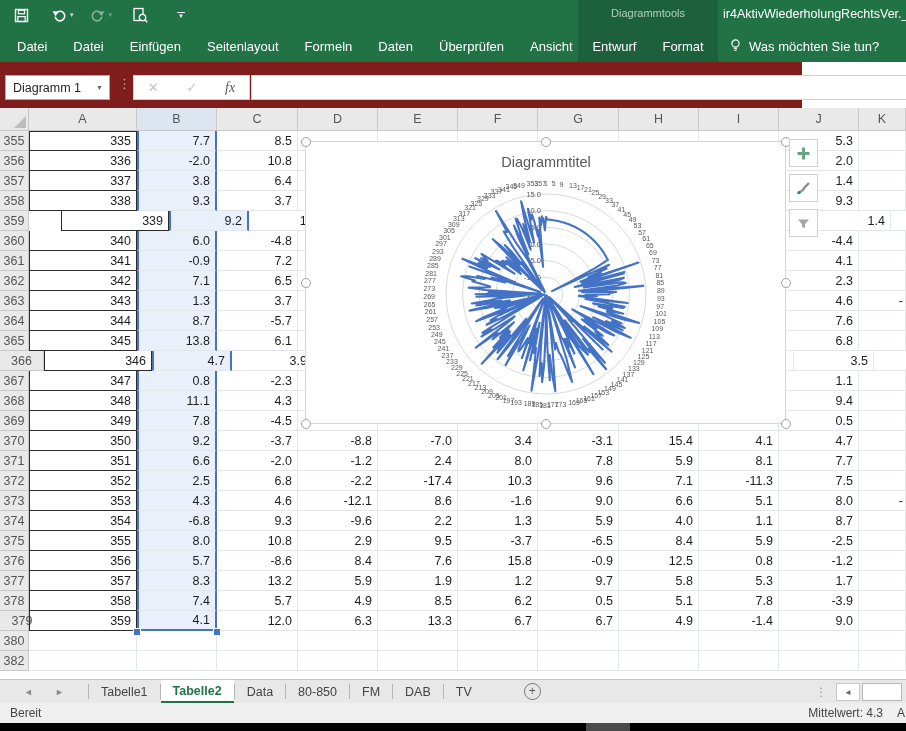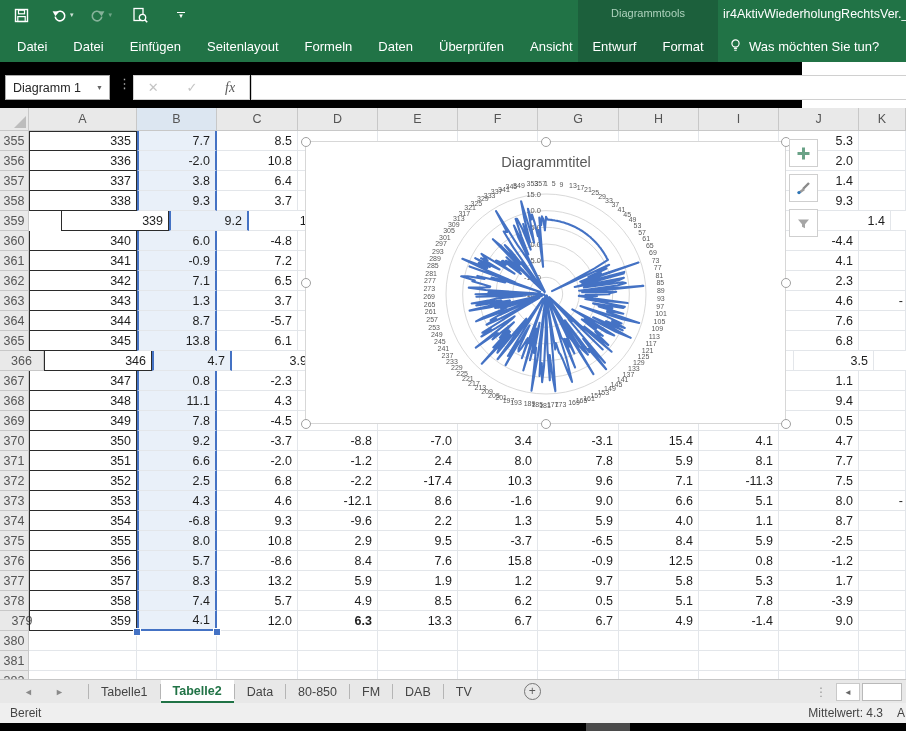--- a/index.html
+++ b/index.html
@@ -12,21 +12,21 @@
   .qdrop{font-size:7px;color:#cfe3d8;margin-left:3px;}
   .dim{opacity:.45;}
   #rtabs{position:absolute;left:9px;top:30px;height:32px;display:flex;align-items:center;}
   .rtab{font-size:13px;color:#fff;padding:0 13px;height:32px;display:flex;align-items:center;cursor:default;white-space:nowrap;}
   #ctxblock{position:absolute;left:578px;top:0;width:140px;height:62px;background:#1c603c;}
   #ctxlabel{position:absolute;left:0;top:7px;width:140px;text-align:center;font-size:11px;color:#aed2bd;}
   #ctxtabs{position:absolute;left:0;top:30px;width:140px;height:32px;display:flex;justify-content:center;}
   #tellme{position:absolute;left:729px;top:30px;height:32px;display:flex;align-items:center;font-size:13px;color:#fff;white-space:nowrap;}
   #wintitle{position:absolute;left:723px;top:7px;width:183px;overflow:hidden;font-size:12.5px;color:#fff;white-space:nowrap;}
   
-  #fbar{position:absolute;left:0;top:62px;width:802px;height:46px;background:#000000;}
+  #fbar{position:absolute;left:0;top:62px;width:802px;height:46px;background:#7f1d1d;}
   #namebox{position:absolute;left:5px;top:13px;width:103px;height:23px;background:#fff;border:1px solid #ACACAC;
            display:flex;align-items:center;font-size:12.5px;color:#262626;}
   #namebox .nbt{flex:1;padding-left:7px;}
   #namebox .nbd{font-size:7px;color:#666;padding-right:6px;}
   #fdots{position:absolute;left:118px;top:14px;color:#A8A8A8;font-size:13px;}
   #fbtns{position:absolute;left:133px;top:13px;width:115px;height:23px;background:#fff;border:1px solid #D0D0D0;
          display:flex;align-items:center;justify-content:space-around;}
   .fgray{color:#C4C4C4;font-size:13px;}
   #fxl{font-family:"Liberation Serif",serif;font-style:italic;font-size:14px;color:#595959;}
   #finput{position:absolute;left:251px;top:13px;width:655px;height:23px;background:#fff;border:1px solid #D0D0D0;border-right:none;}
@@ -514,45 +514,31 @@
         <div class="gc" style="width: 80px; height: 20px;">5.1</div>
         <div class="gc" style="width: 80px; height: 20px;">7.8</div>
         <div class="gc" style="width: 80px; height: 20px;">-3.9</div>
         <div class="gc" style="width: 47px; height: 20px;"></div>
       </div>
       <div class="grow">
         <div class="rh" style="width: 29px; height: 20px; padding-left: 16px;">379</div>
         <div class="gc ab" style="width: 108px; height: 20px;">359</div>
         <div class="gc bsel bselbot" style="width: 80px; height: 20px;">4.1</div>
         <div class="gc" style="width: 81px; height: 20px;">12.0</div>
-        <div class="gc" style="width: 80px; height: 20px; font-weight: bold;">6.3</div>
+        <div class="gc" style="width: 80px; height: 20px;">6.3</div>
         <div class="gc" style="width: 80px; height: 20px;">13.3</div>
         <div class="gc" style="width: 80px; height: 20px;">6.7</div>
         <div class="gc" style="width: 81px; height: 20px;">6.7</div>
         <div class="gc" style="width: 80px; height: 20px;">4.9</div>
         <div class="gc" style="width: 80px; height: 20px;">-1.4</div>
         <div class="gc" style="width: 80px; height: 20px;">9.0</div>
         <div class="gc" style="width: 47px; height: 20px;"></div>
       </div>
       <div class="grow">
         <div class="rh" style="width: 29px; height: 20px;">380</div>
-        <div class="gc" style="width: 108px; height: 20px;"></div>
-        <div class="gc" style="width: 80px; height: 20px;"></div>
-        <div class="gc" style="width: 81px; height: 20px;"></div>
-        <div class="gc" style="width: 80px; height: 20px;"></div>
-        <div class="gc" style="width: 80px; height: 20px;"></div>
-        <div class="gc" style="width: 80px; height: 20px;"></div>
-        <div class="gc" style="width: 81px; height: 20px;"></div>
-        <div class="gc" style="width: 80px; height: 20px;"></div>
-        <div class="gc" style="width: 80px; height: 20px;"></div>
-        <div class="gc" style="width: 80px; height: 20px;"></div>
-        <div class="gc" style="width: 47px; height: 20px;"></div>
-      </div>
-      <div class="grow">
-        <div class="rh" style="width: 29px; height: 20px;">381</div>
         <div class="gc" style="width: 108px; height: 20px;"></div>
         <div class="gc" style="width: 80px; height: 20px;"></div>
         <div class="gc" style="width: 81px; height: 20px;"></div>
         <div class="gc" style="width: 80px; height: 20px;"></div>
         <div class="gc" style="width: 80px; height: 20px;"></div>
         <div class="gc" style="width: 80px; height: 20px;"></div>
         <div class="gc" style="width: 81px; height: 20px;"></div>
         <div class="gc" style="width: 80px; height: 20px;"></div>
         <div class="gc" style="width: 80px; height: 20px;"></div>
         <div class="gc" style="width: 80px; height: 20px;"></div>

